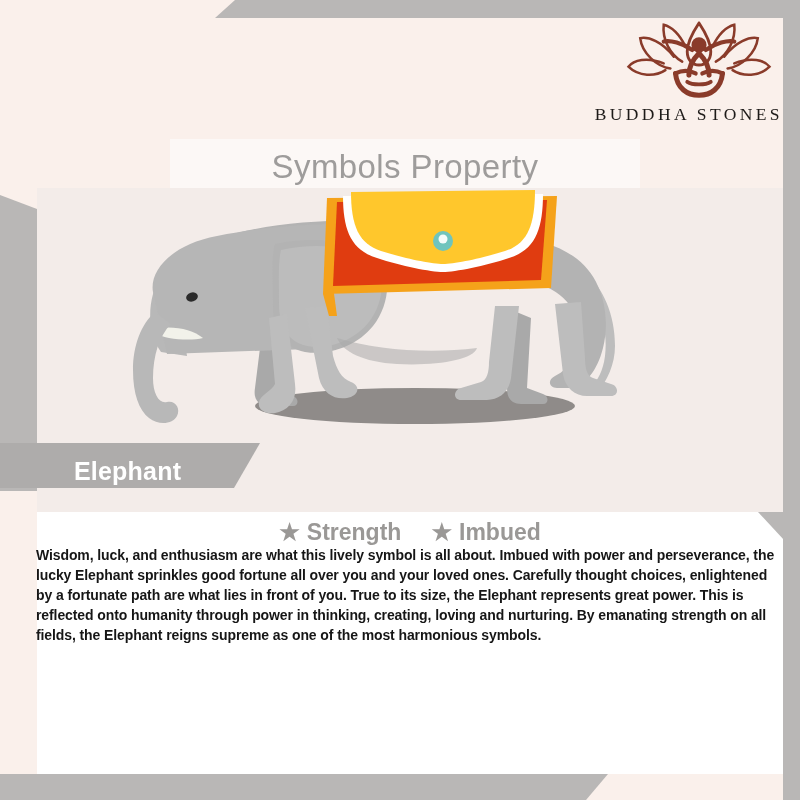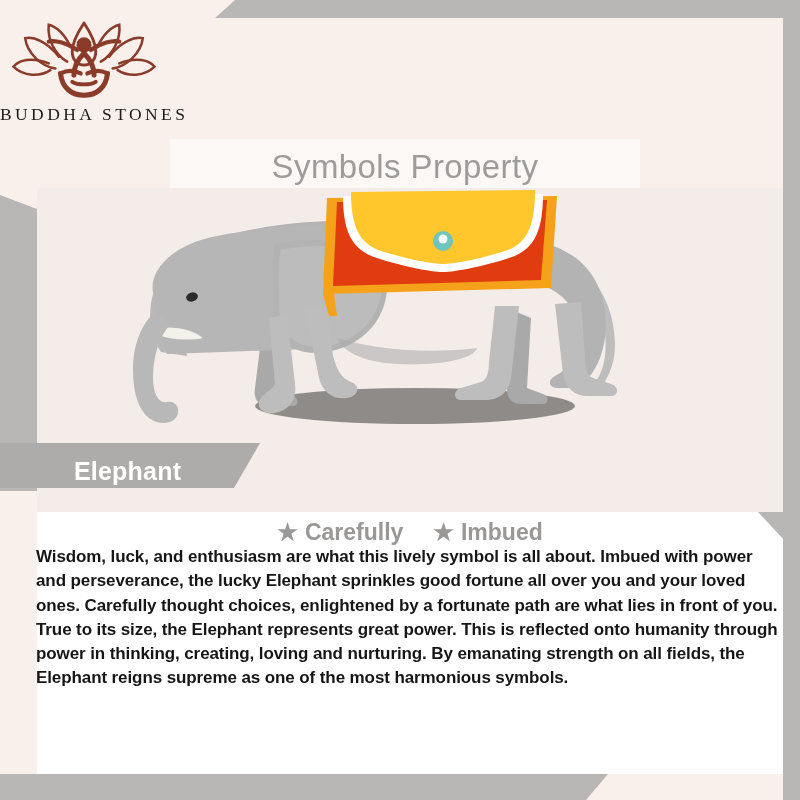--- a/index.html
+++ b/index.html
@@ -42,21 +42,21 @@
     position:absolute;left:37px;top:188px;width:746px;height:324px;
     background:#f3ece9;
   }
   .hero-inner{
     position:absolute;left:0;top:0;width:100%;height:100%;
   }
 
   
   .logo-wrap{
     position:absolute;left:0;top:18px;width:783px;height:120px;
-    display:flex;flex-direction:column;align-items:flex-start;justify-content:flex-start;
+    display:flex;flex-direction:column;align-items:flex-end;justify-content:flex-start;
   }
   .logo-mark{width:168px;height:84px;display:block;}
   .logo-text{
     margin-top:2px;
     font-family:"Liberation Serif", serif;
     font-size:17.5px;letter-spacing:3.4px;color:#1d1a18;font-weight:400;
   }
 
   
   .title-band{
@@ -89,21 +89,21 @@
     position:absolute;left:37px;top:514px;width:746px;height:36px;
     display:flex;align-items:center;justify-content:center;gap:30px;
   }
   .attr{
     display:flex;align-items:center;gap:7px;
     font-size:23px;font-weight:bold;color:#9a9896;
   }
   .attr .star{font-size:23px;line-height:1;color:#9a9896;}
   .body-text{
     position:absolute;left:36px;top:545px;width:742px;
-    font-size:17px;font-weight:bold;color:#161616;line-height:1.43;
+    font-size:14px;font-weight:bold;color:#161616;line-height:1.43;
     letter-spacing:-.1px;
   }
 </style>
 </head>
 <body>
 
 <div class="canvas">
 
   <div class="bar-top"></div>
   <div class="bar-right"></div>
@@ -215,21 +215,21 @@
 
   <div class="label-banner">
     <span>Elephant</span>
   </div>
 
   <div class="desc-panel"></div>
 
   <div class="attributes">
     <div class="attr">
       <span class="star">★</span>
-      <span>Carefully</span>
+      <span>Strength</span>
     </div>
     <div class="attr">
       <span class="star">★</span>
       <span>Imbued</span>
     </div>
   </div>
 
   <div class="body-text">Wisdom, luck, and enthusiasm are what this lively symbol is all about. Imbued with power and perseverance, the lucky Elephant sprinkles good fortune all over you and your loved ones. Carefully thought choices, enlightened by a fortunate path are what lies in front of you. True to its size, the Elephant represents great power. This is reflected onto humanity through power in thinking, creating, loving and nurturing. By emanating strength on all fields, the Elephant reigns supreme as one of the most harmonious symbols.</div>
 
   <div class="corner-right"></div>

